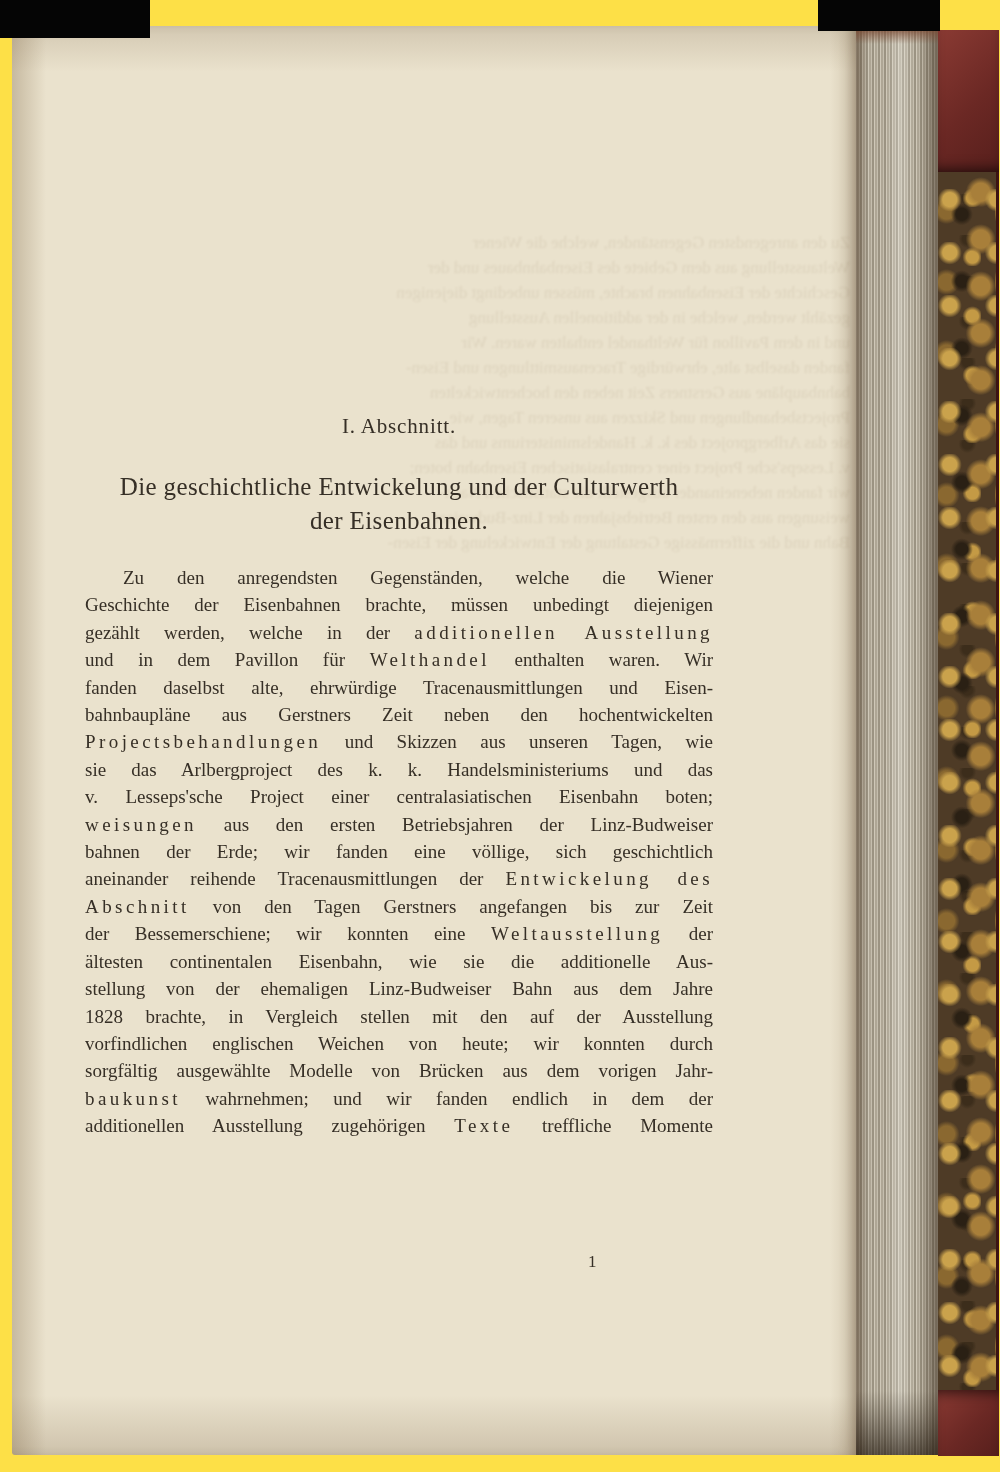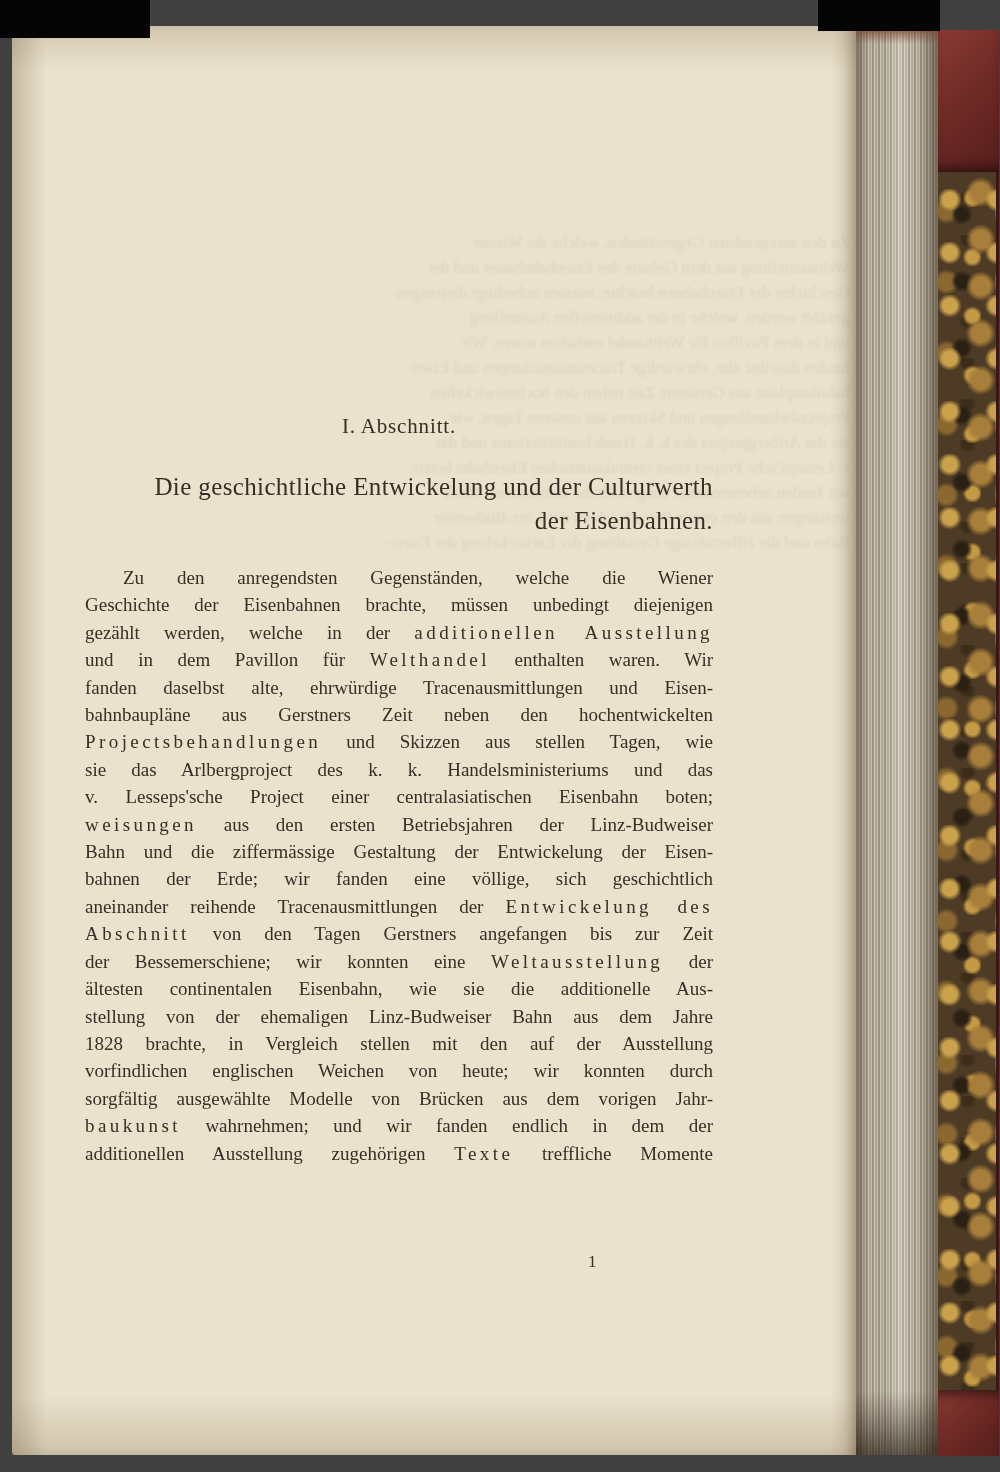--- a/index.html
+++ b/index.html
@@ -1,18 +1,18 @@
 <!DOCTYPE html>
 <html><head>
 <meta charset="utf-8">
 <style>
   html,body { margin:0; padding:0; background:#060606; }
   #book-scan {
     position:relative; width:1000px; height:1472px; overflow:hidden;
-    background:#404040;
+    background:#fde047;
     font-family:"Liberation Serif", serif;
   }
   
   #page {
     position:absolute; left:12px; top:26px; width:844px; height:1429px;
     background-color:#eae2cd;
     background-image:
       linear-gradient(90deg, rgba(115,90,55,0.30) 0px, rgba(0,0,0,0) 34px),
       linear-gradient(270deg, rgba(115,90,55,0.20) 0px, rgba(0,0,0,0) 26px),
       linear-gradient(180deg, rgba(105,80,50,0.18) 0px, rgba(0,0,0,0) 46px),
@@ -29,21 +29,21 @@
     color:#6a5130; font-size:17px; line-height:25px;
     text-align:justify;
     pointer-events:none;
   }
   #section-heading {
     position:absolute; left:73px; top:388px; width:628px;
     text-align:center; font-size:21px; letter-spacing:0.04em;
   }
   #chapter-title {
     position:absolute; left:73px; top:444px; width:628px;
-    text-align:right; font-size:25px; line-height:34px; letter-spacing:0.015em;
+    text-align:center; font-size:25px; line-height:34px; letter-spacing:0.015em;
   }
   #body-text {
     position:absolute; left:73px; top:538px; width:628px;
     font-size:19px; color:#362f26;
   }
   .line {
     line-height:27.4px;
     text-align:justify;
     text-align-last:justify;
   }
@@ -131,25 +131,24 @@
       <div>der Eisenbahnen.</div>
     </div>
 
     <div id="body-text">
         <div class="line indent"><span>Zu den anregendsten Gegenständen, welche die Wiener</span></div>
         <div class="line"><span>Geschichte der Eisenbahnen brachte, müssen unbedingt diejenigen</span></div>
         <div class="line"><span>gezählt werden, welche in der </span><span class="sp">additionellen Ausstellung</span></div>
         <div class="line"><span>und in dem Pavillon für </span><span class="sp">Welthandel</span><span> enthalten waren. Wir</span></div>
         <div class="line"><span>fanden daselbst alte, ehrwürdige Tracenausmittlungen und Eisen-</span></div>
         <div class="line"><span>bahnbaupläne aus Gerstners Zeit neben den hochentwickelten</span></div>
-        <div class="line"><span class="sp">Projectsbehandlungen</span><span> und Skizzen aus stellen Tagen, wie</span></div>
+        <div class="line"><span class="sp">Projectsbehandlungen</span><span> und Skizzen aus unseren Tagen, wie</span></div>
         <div class="line"><span>sie das Arlbergproject des k. k. Handelsministeriums und das</span></div>
         <div class="line"><span>v. Lesseps'sche Project einer centralasiatischen Eisenbahn boten;</span></div>
         <div class="line"><span class="sp">weisungen</span><span> aus den ersten Betriebsjahren der Linz-Budweiser</span></div>
-        <div class="line"><span>Bahn und die ziffermässige Gestaltung der Entwickelung der Eisen-</span></div>
         <div class="line"><span>bahnen der Erde; wir fanden eine völlige, sich geschichtlich</span></div>
         <div class="line"><span>aneinander reihende Tracenausmittlungen der </span><span class="sp">Entwickelung des</span></div>
         <div class="line"><span class="sp">Abschnitt</span><span> von den Tagen Gerstners angefangen bis zur Zeit</span></div>
         <div class="line"><span>der Bessemerschiene; wir konnten eine </span><span class="sp">Weltausstellung</span><span> der</span></div>
         <div class="line"><span>ältesten continentalen Eisenbahn, wie sie die additionelle Aus-</span></div>
         <div class="line"><span>stellung von der ehemaligen Linz-Budweiser Bahn aus dem Jahre</span></div>
         <div class="line"><span>1828 brachte, in Vergleich stellen mit den auf der Ausstellung</span></div>
         <div class="line"><span>vorfindlichen englischen Weichen von heute; wir konnten durch</span></div>
         <div class="line"><span>sorgfältig ausgewählte Modelle von Brücken aus dem vorigen Jahr-</span></div>
         <div class="line"><span class="sp">baukunst</span><span> wahrnehmen; und wir fanden endlich in dem der</span></div>

